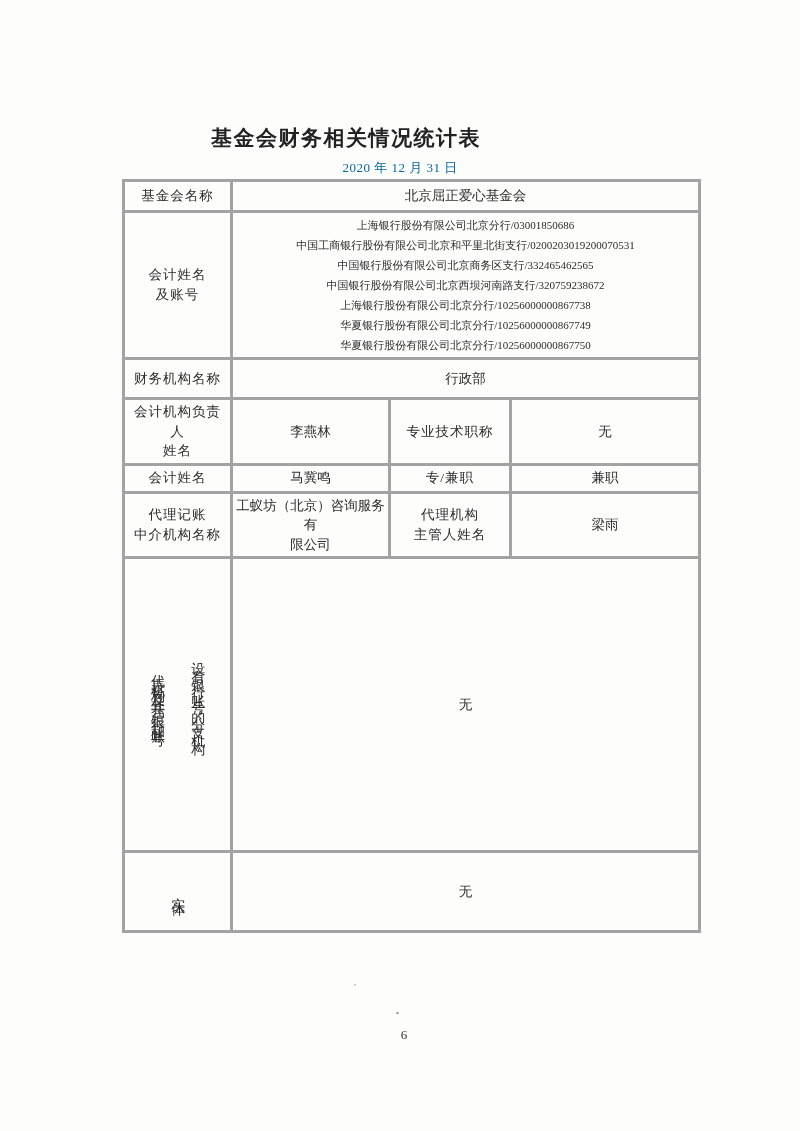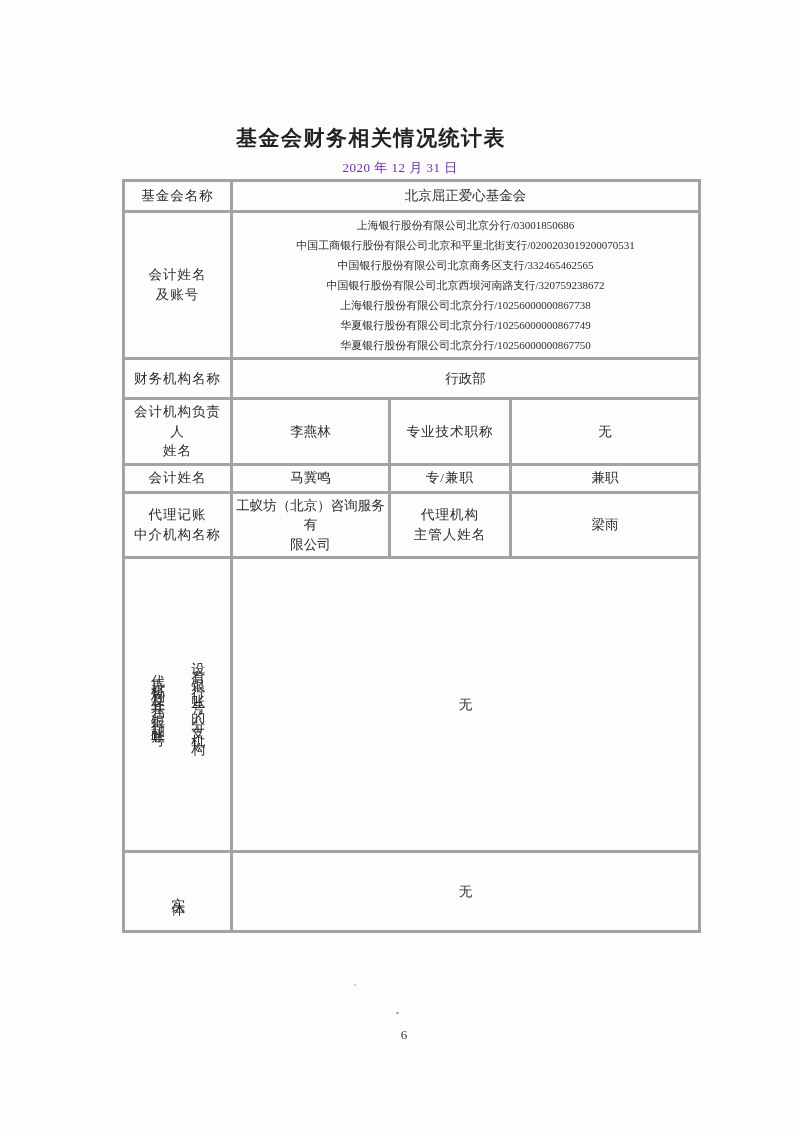--- a/index.html
+++ b/index.html
@@ -20,31 +20,30 @@
   .doc-title {
     position: absolute;
     top: 124px;
     left: 0;
     width: 692px;
     text-align: center;
     font-size: 21px;
     font-weight: bold;
     letter-spacing: 1.5px;
     color: #222;
-    padding-left: 25px;
   }
   .doc-date {
     position: absolute;
     top: 159px;
     left: 0;
     width: 800px;
     text-align: center;
     font-size: 13px;
     letter-spacing: 0.5px;
-    color: #6d28d9;
+    color: #0369a1;
   }
   table.fin-table {
     position: absolute;
     top: 179px;
     left: 122px;
     width: 576px;
     border-collapse: collapse;
     table-layout: fixed;
     border: 1.5px solid #464646;
   }

